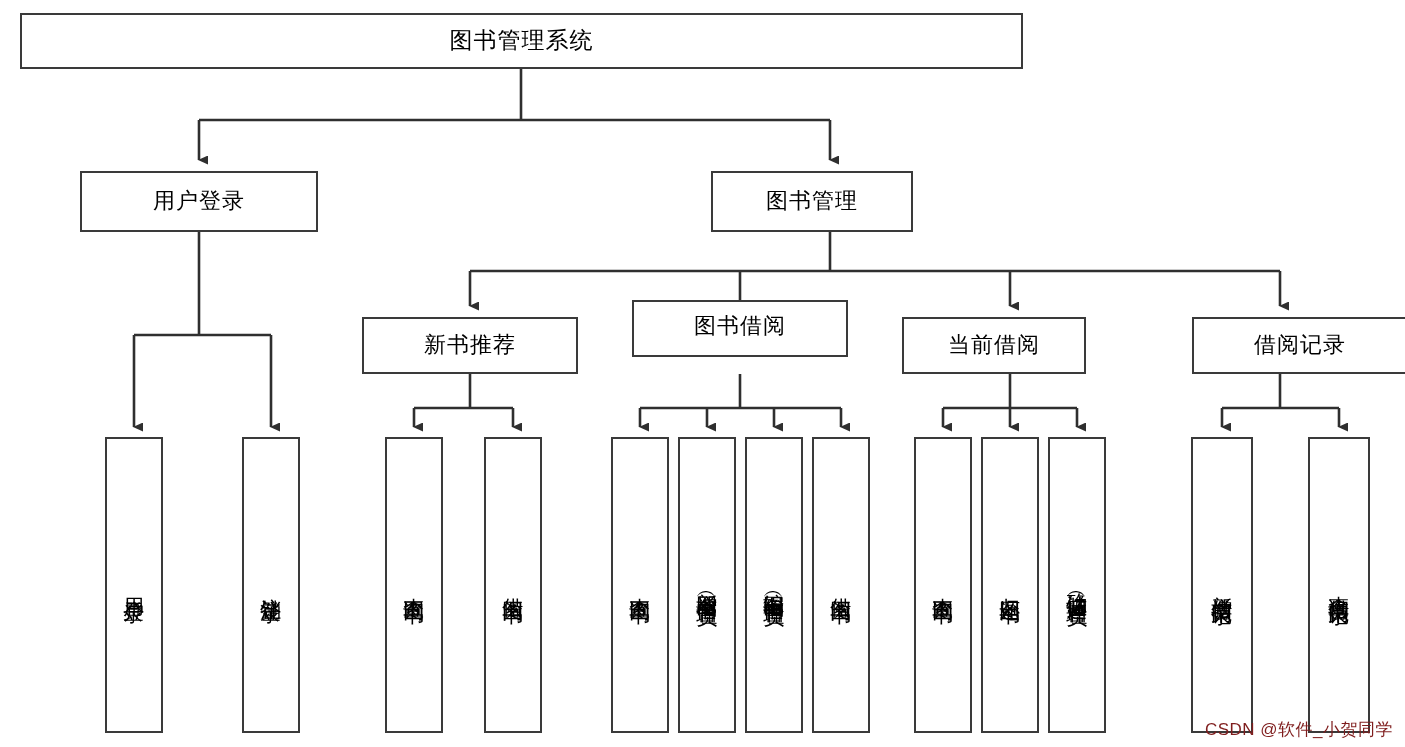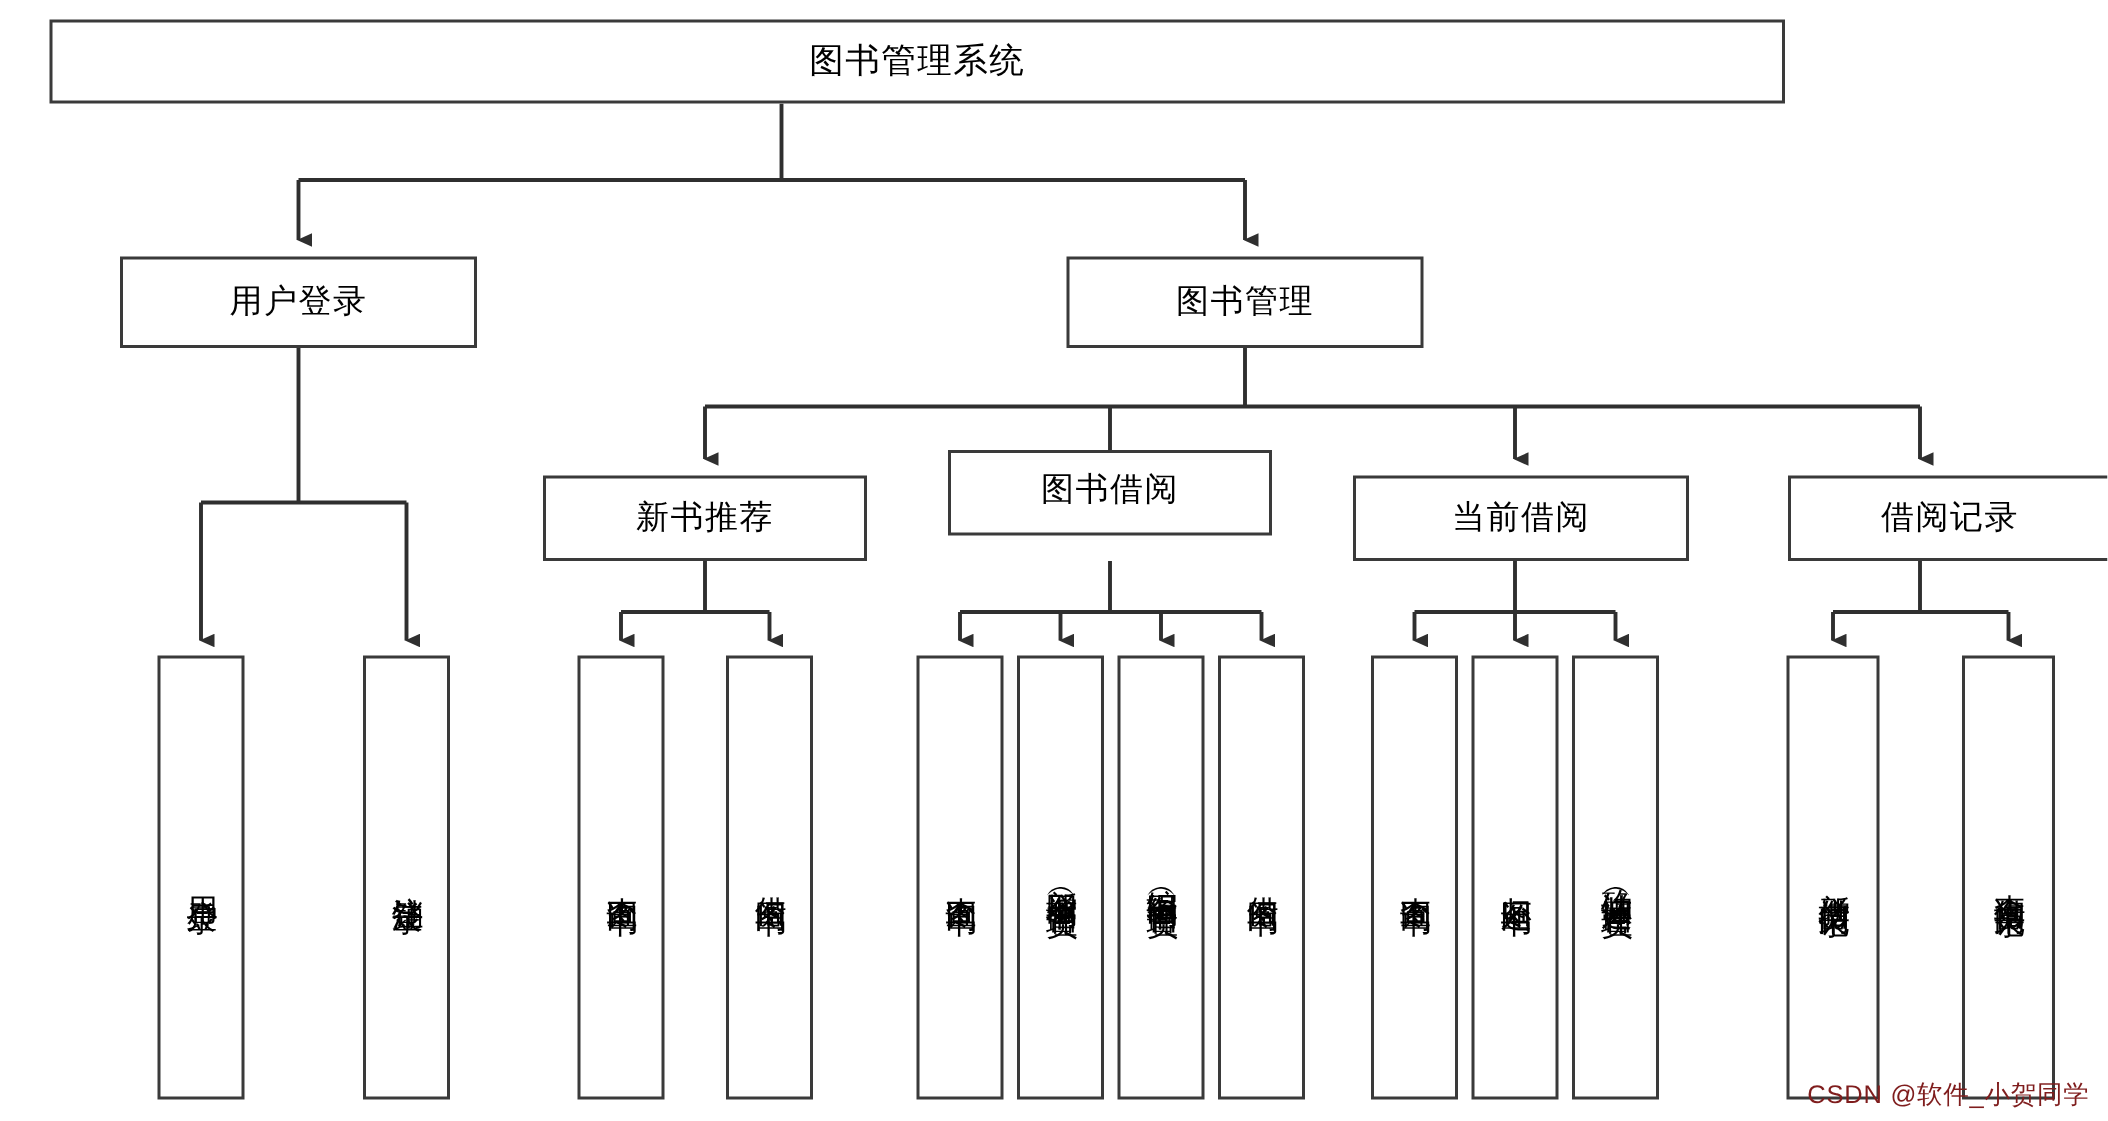--- a/index.html
+++ b/index.html
@@ -117,41 +117,41 @@
       <path d="M1010,408 L1010,427" marker-end="url(#arrowhead)"></path>
       <path d="M1077,408 L1077,427" marker-end="url(#arrowhead)"></path>
 
       <path d="M1280,374 L1280,408"></path>
       <path d="M1222,408 L1339,408"></path>
       <path d="M1222,408 L1222,427" marker-end="url(#arrowhead)"></path>
       <path d="M1339,408 L1339,427" marker-end="url(#arrowhead)"></path>
     </g>
   </svg>
 
-  <div class="node h root" style="left:20px; top:13px; width:1157px; height:56px;margin-left:13px;">
+  <div class="node h root" style="left:20px; top:13px; width:1003px; height:56px;">
     <span>图书管理系统</span>
   </div>
 
   <div class="node h" style="left:80px; top:171px; width:238px; height:61px;">
     <span>用户登录</span>
   </div>
 
-  <div class="node h" style="left:711px; top:171px; width:238px; height:61px;">
+  <div class="node h" style="left:711px; top:171px; width:202px; height:61px;">
     <span>图书管理</span>
   </div>
 
   <div class="node h" style="left:362px; top:317px; width:216px; height:57px;">
     <span>新书推荐</span>
   </div>
 
   <div class="node h" style="left:632px; top:300px; width:216px; height:57px;font-family:Liberation Mono, monospace;">
     <span>图书借阅</span>
   </div>
 
-  <div class="node h" style="left:902px; top:317px; width:224px; height:57px;text-align:right;">
+  <div class="node h" style="left:902px; top:317px; width:184px; height:57px;text-align:right;">
     <span>当前借阅</span>
   </div>
 
   <div class="node h" style="left:1172px; top:317px; width:216px; height:57px;margin-left:20px;">
     <span>借阅记录</span>
   </div>
 
   <div class="node v" style="left:105px; top:437px; width:58px; height:296px;">
     <span class="txt">用户登录</span>
   </div>

